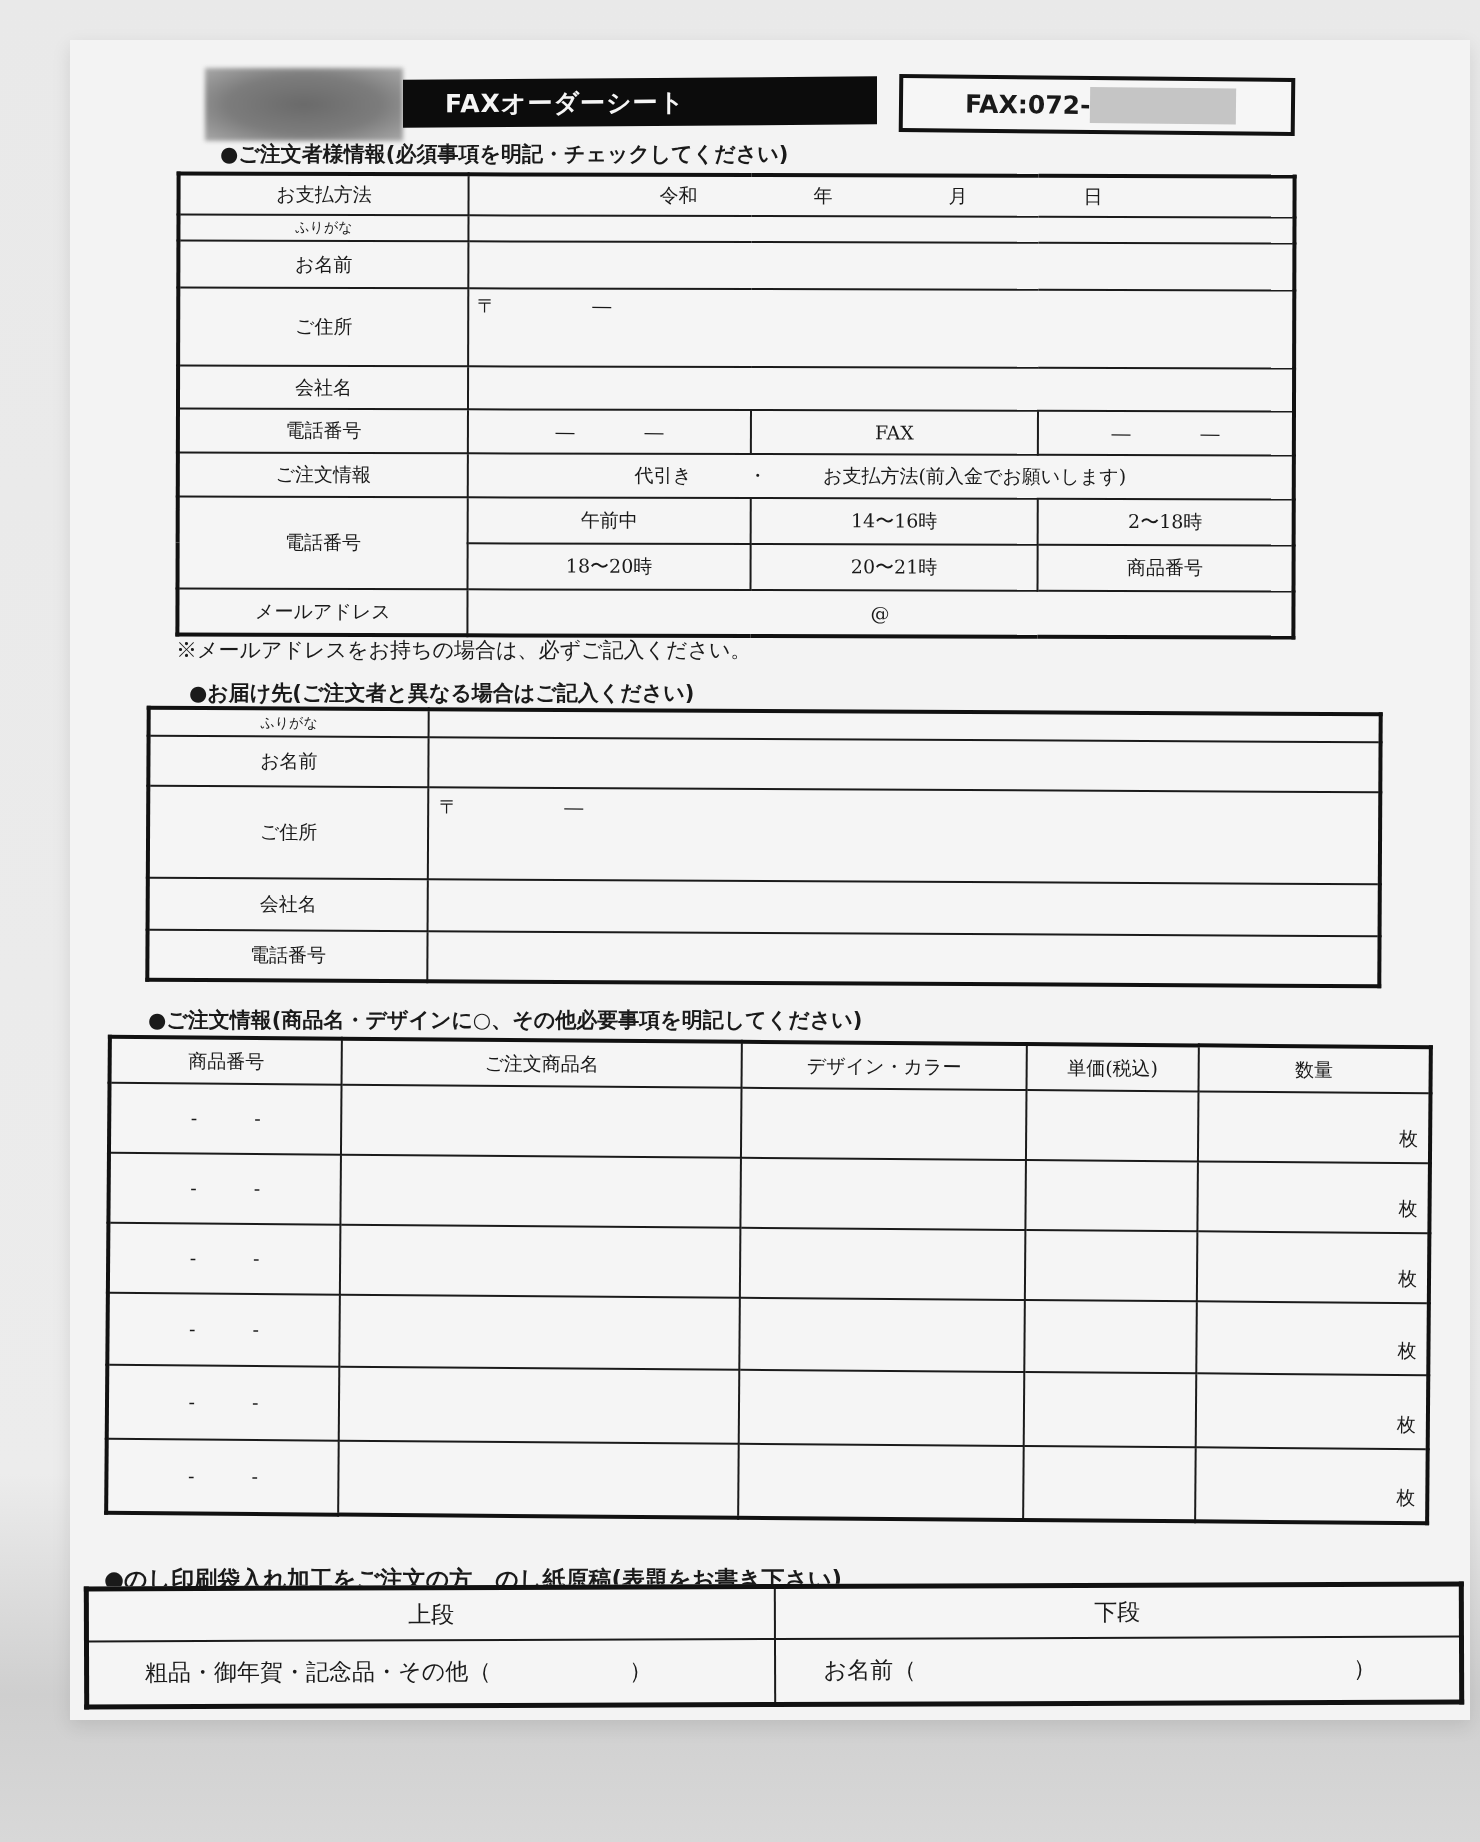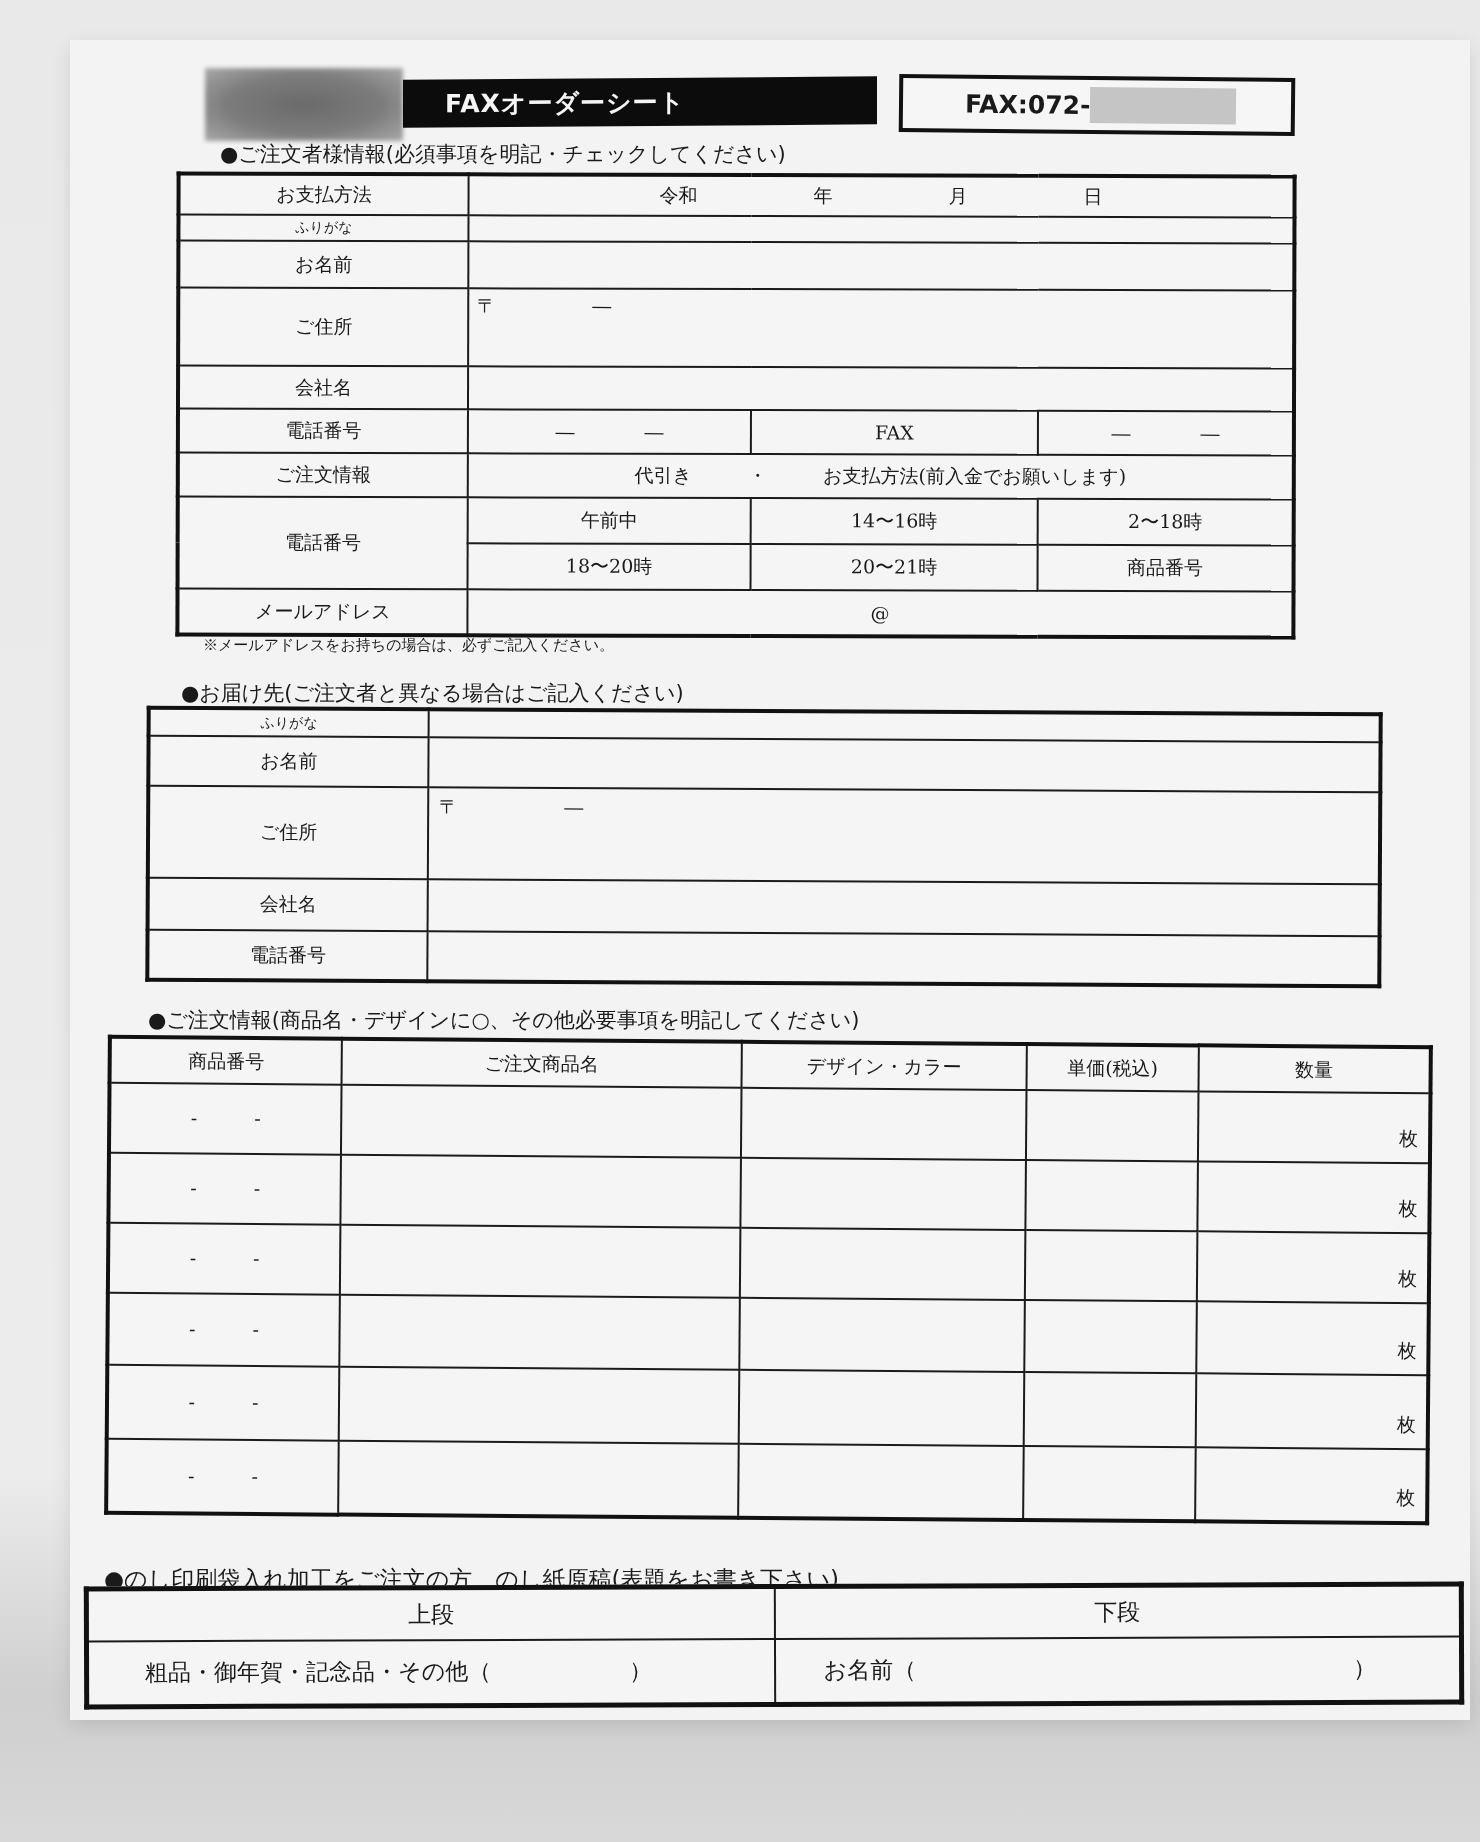--- a/index.html
+++ b/index.html
@@ -38,23 +38,23 @@
   .fax-box .fax-label {
     font-family: "DejaVu Sans", "Liberation Sans", sans-serif; font-weight: bold;
     font-size: 25px; margin-left: 62px;
   }
   .fax-redact {
     display: inline-block; width: 146px; height: 36px; background: #c5c5c5; margin-left: 0px;
   }
   
   .sec-h {
     position: absolute; font-family: "DejaVu Sans", "Liberation Sans", sans-serif;
-    font-weight: normal; font-size: 21px; white-space: nowrap;
-  }
-  .note { position: absolute; font-size: 15px; white-space: nowrap; margin-left: 27px; }
+    font-weight: bold; font-size: 21px; white-space: nowrap;
+  }
+  .note { position: absolute; font-size: 21px; white-space: nowrap; }
   
   table.form {
     position: absolute; border-collapse: collapse;
     border: 4px solid #111; background: #f5f5f5;
   }
   table.form td, table.form th {
     border: 2px solid #1b1b1b; padding: 0; font-weight: normal;
     text-align: center; vertical-align: middle; font-size: 19px;
   }
   .thin { border-width: 1px !important; }
@@ -150,21 +150,21 @@
     <td>メールアドレス</td>
     <td colspan="3">
       <span>@</span>
     </td>
   </tr>
 </tbody>
   </table>
 
 <div class="note" style="left:176px; top:636px;">※メールアドレスをお持ちの場合は、必ずご記入ください。</div>
 
-<div class="sec-h" style="left:181px; top:679px;">●お届け先(ご注文者と異なる場合はご記入ください)</div>
+<div class="sec-h" style="left:189px; top:679px;">●お届け先(ご注文者と異なる場合はご記入ください)</div>
 
 <table class="form" style="left:146px; top:709px; width:1236px; transform: rotate(0.3deg);">
   <colgroup>
       <col style="width:280px">
       <col>
     </colgroup>
   <tbody>
       <tr style="height:28px">
     <td class="small">ふりがな</td>
     <td class="thin"></td>

